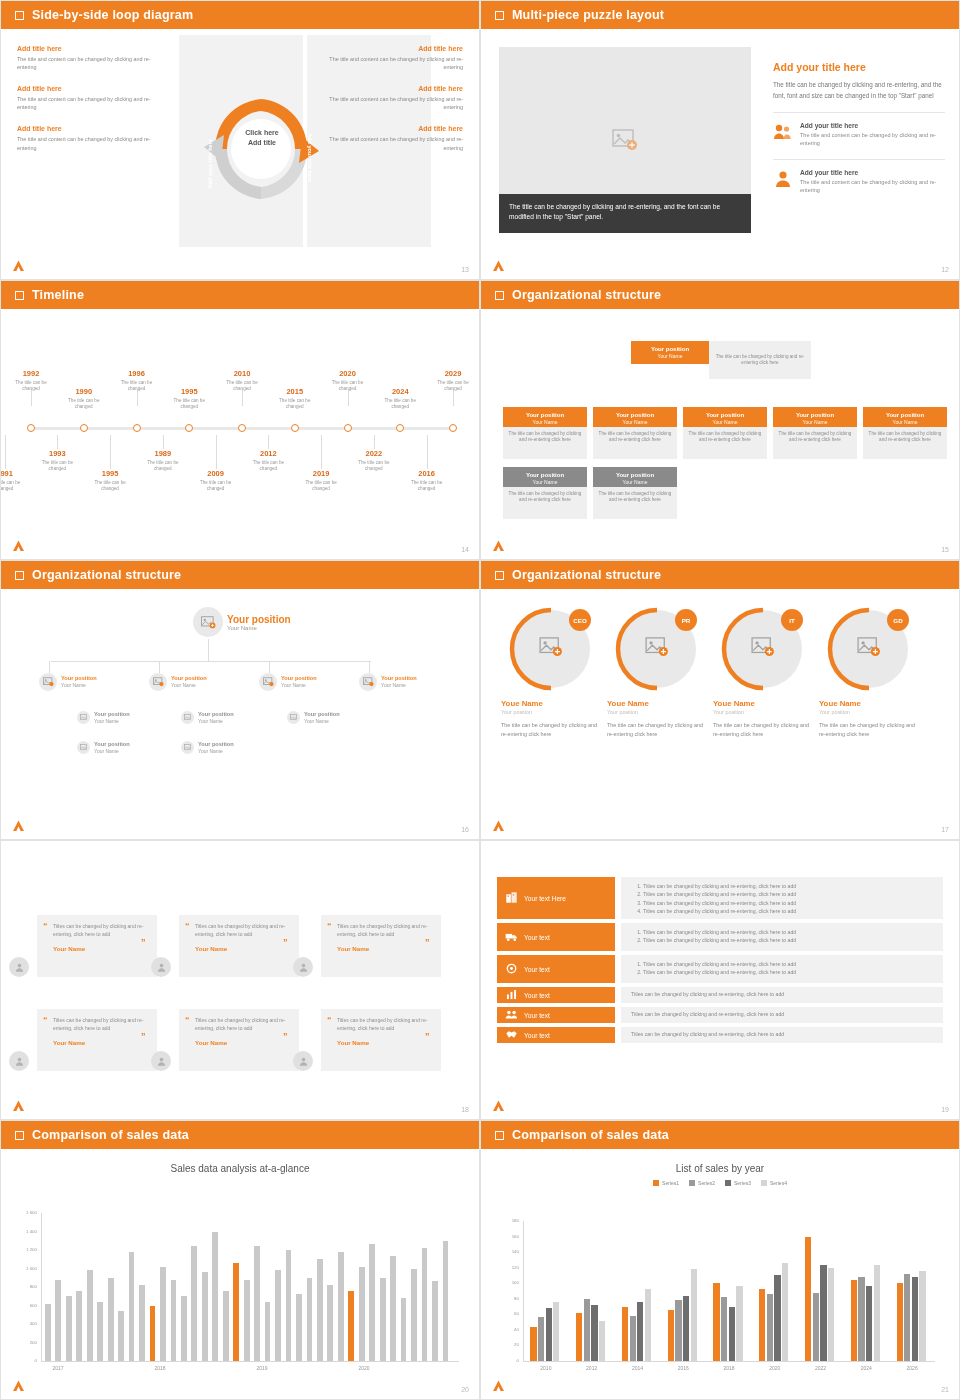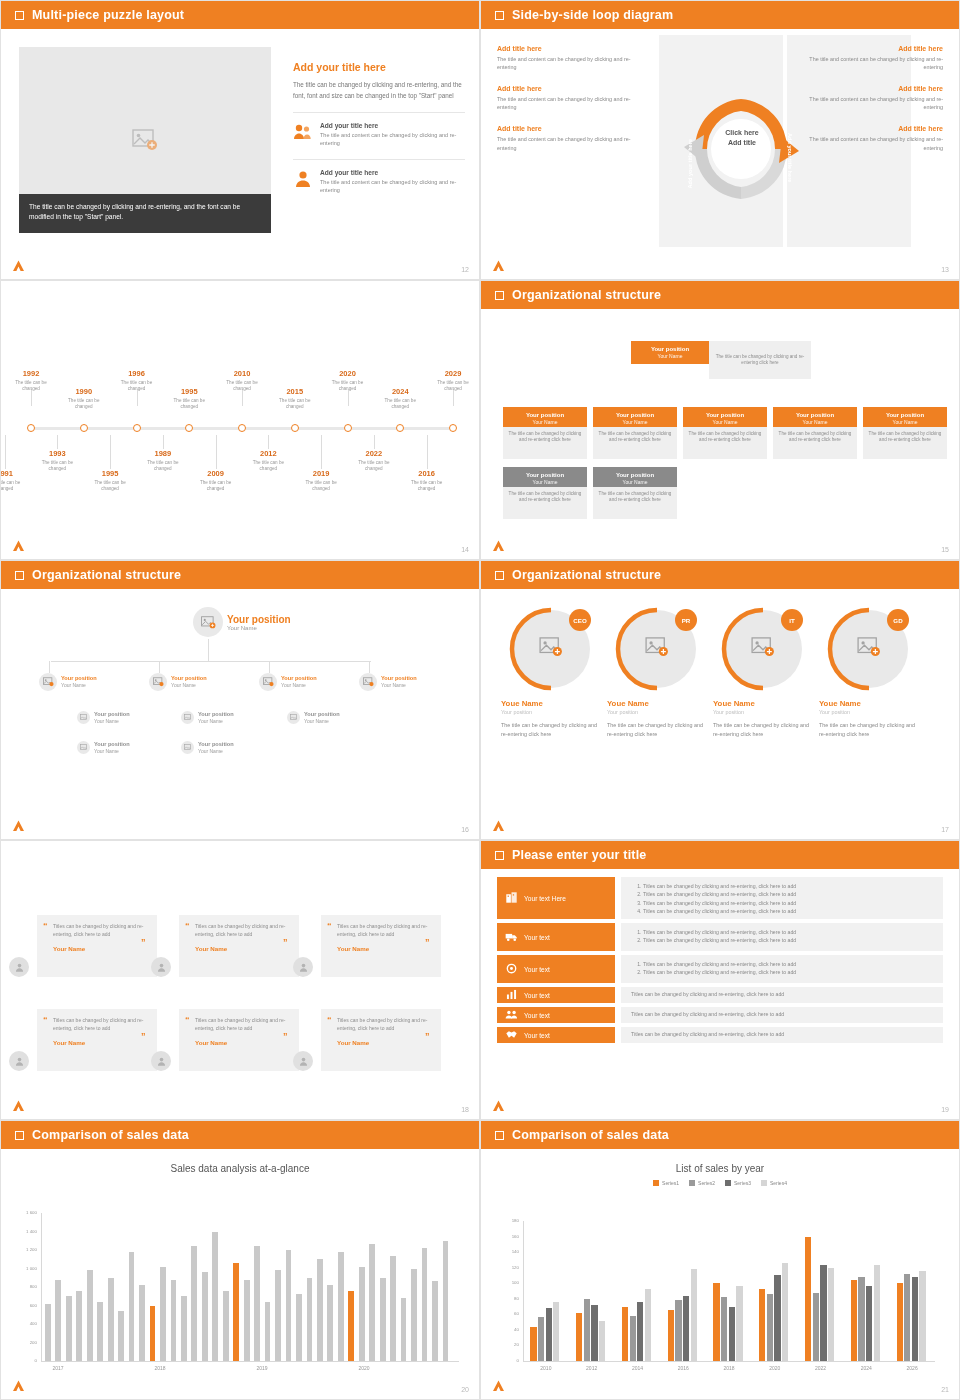--- a/index.html
+++ b/index.html
@@ -85,20 +85,82 @@
   .leg i{width:6px;height:6px;display:block;}
 </style>
 </head>
 <body>
 
 <div class="grid">
 
   <div class="slide">
     <div class="bar">
         <span class="sq"></span>
+        <span>Side-by-side loop diagram</span>
+      </div>
+    <div class="body">
+      <div class="s13-bg"></div>
+      <div class="s13-bg2"></div>
+      <div class="s13-col s13-left">
+        <div class="s13-blk">
+            <div class="s13-h">Add title here</div>
+            <div class="s13-p">The title and content can be changed by clicking and re-entering</div>
+          </div>
+        <div class="s13-blk">
+            <div class="s13-h">Add title here</div>
+            <div class="s13-p">The title and content can be changed by clicking and re-entering</div>
+          </div>
+        <div class="s13-blk">
+            <div class="s13-h">Add title here</div>
+            <div class="s13-p">The title and content can be changed by clicking and re-entering</div>
+          </div>
+      </div>
+      <div class="s13-col s13-right">
+        <div class="s13-blk">
+            <div class="s13-h">Add title here</div>
+            <div class="s13-p">The title and content can be changed by clicking and re-entering</div>
+          </div>
+        <div class="s13-blk">
+            <div class="s13-h">Add title here</div>
+            <div class="s13-p">The title and content can be changed by clicking and re-entering</div>
+          </div>
+        <div class="s13-blk">
+            <div class="s13-h">Add title here</div>
+            <div class="s13-p">The title and content can be changed by clicking and re-entering</div>
+          </div>
+      </div>
+      <div class="s13-ring">
+        <svg width="124" height="124" viewBox="0 0 124 124">
+          <path d="M62 12 A50 50 0 0 1 108 62 L96 62 A38 38 0 0 0 62 24 Z" fill="#ef8022"></path>
+          <path d="M108 62 A50 50 0 0 1 62 112 L62 100 A38 38 0 0 0 96 62 Z" fill="#d9d9d9"></path>
+          <path d="M62 112 A50 50 0 0 1 16 62 L28 62 A38 38 0 0 0 62 100 Z" fill="#cfcfcf"></path>
+          <path d="M16 62 A50 50 0 0 1 62 12 L62 24 A38 38 0 0 0 28 62 Z" fill="#ef8022"></path>
+          <polygon points="103,50 120,64 100,76" fill="#ef8022"></polygon>
+          <polygon points="22,74 5,60 25,48" fill="#cfcfcf"></polygon>
+          <circle cx="62" cy="62" r="30" fill="#fff"></circle>
+        </svg>
+      </div>
+      <div class="s13-center">
+        <div>Click here</div>
+          <div>Add title</div>
+      </div>
+      <div class="s13-vl" style="left:206px;top:110px;transform:rotate(180deg);">Add your title here</div>
+      <div class="s13-vl" style="left:306px;top:104px;">Add your title here</div>
+    </div>
+    <span class="logo">
+        <svg width="15" height="15" viewBox="0 0 15 15">
+          <path d="M7.5 1.5L13 12H9.6L7.5 7.4 5.4 12H2z" fill="#ef8022"></path>
+        </svg>
+      </span>
+    <span class="num">13</span>
+  </div>
+
+  <div class="slide">
+    <div class="bar">
+        <span class="sq"></span>
         <span>Multi-piece puzzle layout</span>
       </div>
     <div class="body">
       <div class="s12-img ph">
         <svg width="26" height="22" viewBox="0 0 26 22">
             <rect x="1" y="1" width="20" height="16" fill="none" stroke="#9b9b9b" stroke-width="1.4"></rect>
             <circle cx="6.5" cy="6.5" r="1.8" fill="#9b9b9b"></circle>
             <path d="M2 15l6-6 5 5 3-3 5 5" fill="none" stroke="#9b9b9b" stroke-width="1.4"></path>
             <circle cx="20" cy="16" r="5" fill="#ef8022"></circle>
             <path d="M20 13.3v5.4M17.3 16h5.4" stroke="#fff" stroke-width="1.3"></path>
@@ -136,80 +198,22 @@
         <svg width="15" height="15" viewBox="0 0 15 15">
           <path d="M7.5 1.5L13 12H9.6L7.5 7.4 5.4 12H2z" fill="#ef8022"></path>
         </svg>
       </span>
     <span class="num">12</span>
   </div>
 
   <div class="slide">
     <div class="bar">
         <span class="sq"></span>
-        <span>Side-by-side loop diagram</span>
-      </div>
-    <div class="body">
-      <div class="s13-bg"></div>
-      <div class="s13-bg2"></div>
-      <div class="s13-col s13-left">
-        <div class="s13-blk">
-            <div class="s13-h">Add title here</div>
-            <div class="s13-p">The title and content can be changed by clicking and re-entering</div>
-          </div>
-        <div class="s13-blk">
-            <div class="s13-h">Add title here</div>
-            <div class="s13-p">The title and content can be changed by clicking and re-entering</div>
-          </div>
-        <div class="s13-blk">
-            <div class="s13-h">Add title here</div>
-            <div class="s13-p">The title and content can be changed by clicking and re-entering</div>
-          </div>
-      </div>
-      <div class="s13-col s13-right">
-        <div class="s13-blk">
-            <div class="s13-h">Add title here</div>
-            <div class="s13-p">The title and content can be changed by clicking and re-entering</div>
-          </div>
-        <div class="s13-blk">
-            <div class="s13-h">Add title here</div>
-            <div class="s13-p">The title and content can be changed by clicking and re-entering</div>
-          </div>
-        <div class="s13-blk">
-            <div class="s13-h">Add title here</div>
-            <div class="s13-p">The title and content can be changed by clicking and re-entering</div>
-          </div>
-      </div>
-      <div class="s13-ring">
-        <svg width="124" height="124" viewBox="0 0 124 124">
-          <path d="M62 12 A50 50 0 0 1 108 62 L96 62 A38 38 0 0 0 62 24 Z" fill="#ef8022"></path>
-          <path d="M108 62 A50 50 0 0 1 62 112 L62 100 A38 38 0 0 0 96 62 Z" fill="#d9d9d9"></path>
-          <path d="M62 112 A50 50 0 0 1 16 62 L28 62 A38 38 0 0 0 62 100 Z" fill="#cfcfcf"></path>
-          <path d="M16 62 A50 50 0 0 1 62 12 L62 24 A38 38 0 0 0 28 62 Z" fill="#ef8022"></path>
-          <polygon points="103,50 120,64 100,76" fill="#ef8022"></polygon>
-          <polygon points="22,74 5,60 25,48" fill="#cfcfcf"></polygon>
-          <circle cx="62" cy="62" r="30" fill="#fff"></circle>
-        </svg>
-      </div>
-      <div class="s13-center">
-        <div>Click here</div>
-          <div>Add title</div>
-      </div>
-      <div class="s13-vl" style="left:206px;top:110px;transform:rotate(180deg);">Add your title here</div>
-      <div class="s13-vl" style="left:306px;top:104px;">Add your title here</div>
-    </div>
-    <span class="logo">
-        <svg width="15" height="15" viewBox="0 0 15 15">
-          <path d="M7.5 1.5L13 12H9.6L7.5 7.4 5.4 12H2z" fill="#ef8022"></path>
-        </svg>
-      </span>
-    <span class="num">13</span>
-  </div>
-
-  <div class="slide">
+        <span>Timeline</span>
+      </div>
     <div class="body">
       <div class="tl-line"></div>
       <div id="tl-host">
           <div class="tl-dot" style="left:26px"></div>
           <div class="tl-tick" style="left:30px;top:80px;height:17px"></div>
           <div class="tl-y" style="left:10px;top:60px">1992</div>
           <div class="tl-t" style="left:10px;top:71px">The title can be changed</div>
           <div class="tl-tick" style="left:3.625px;top:126px;height:34px"></div>
           <div class="tl-y" style="left:-16.375px;top:160px">1991</div>
           <div class="tl-t" style="left:-16.375px;top:171px">The title can be changed</div>
@@ -649,24 +653,20 @@
       </div>
     <span class="logo">
         <svg width="15" height="15" viewBox="0 0 15 15">
           <path d="M7.5 1.5L13 12H9.6L7.5 7.4 5.4 12H2z" fill="#ef8022"></path>
         </svg>
       </span>
     <span class="num">18</span>
   </div>
 
   <div class="slide">
-    <div class="bar">
-        <span class="sq"></span>
-        <span>Please enter your title</span>
-      </div>
     <div class="body">
         <div id="s19-host">
           <div class="l19" style="top:8px;height:42px">
       <span><svg width="13" height="13" viewBox="0 0 20 20">
                 <rect x="2" y="5" width="7" height="13" fill="#fff"></rect>
                 <rect x="10" y="2" width="8" height="16" fill="#fff" opacity=".85"></rect>
                 <rect x="4" y="7" width="2" height="2" fill="#ef8022"></rect>
                 <rect x="12" y="5" width="2" height="2" fill="#ef8022"></rect>
               </svg></span>
       <span>Your text Here</span>

